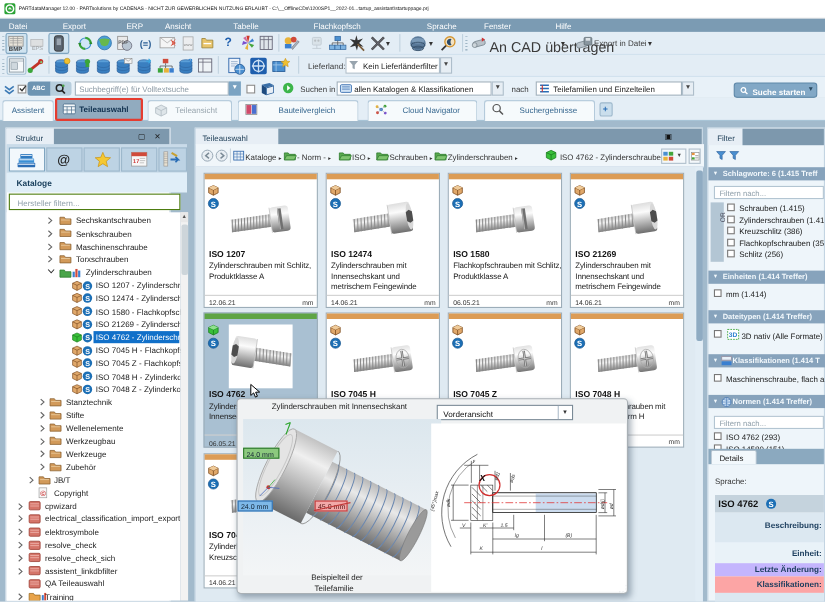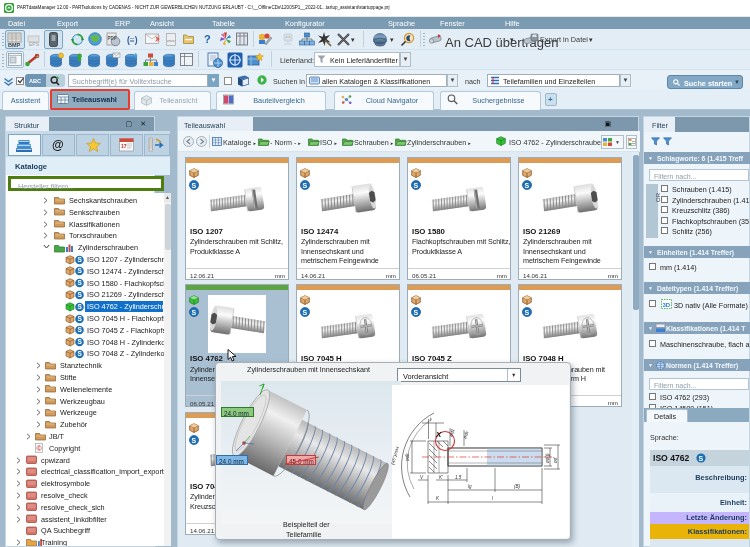--- a/index.html
+++ b/index.html
@@ -23,21 +23,21 @@
 
 .tab{position:absolute;top:91px;height:19px;background:#f6fafc;border:1px solid #b4cadb;border-bottom:none;border-radius:3px 3px 0 0;color:#36678f;font-size:7.3px;text-align:center}
 
 .panel{position:absolute;border:1px solid #c3d4e2;background:#fff}
 .ptitle{position:absolute;left:0;right:0;top:0;height:15px;background:#e7eef5;color:#1c3c55;font-size:7.2px}
 .pdark{position:absolute;top:0;height:15px;right:0;background:#7d98ad}
 
 #lpanel{left:5px;top:116px;width:150px;height:431px;background:#fff}
 .itcbtn{position:absolute;top:17px;width:33px;height:22px;border:1px solid #9db8cc;background:#bdd3e4}
 #kathdr{left:0;top:40px;width:164px;height:18px;background:#e0eef8;color:#173d5a;font-size:7.6px;font-weight:bold}
-#herst{left:2px;top:59px;width:156px;height:15px;background:#fff;border:3px solid #4d7c0f;font-size:7.2px;color:#90a0ab}
+#herst{left:2px;top:59px;width:156px;height:15px;background:#fff;border:1px solid #4d7c0f;font-size:7.2px;color:#90a0ab}
 #tree{left:0;top:76px;width:158px;height:353px;overflow:hidden;background:#fff;font-size:7.3px;color:#1a1a1a}
 .trow{position:absolute;height:11px;white-space:nowrap}
 #tscroll{left:158px;top:76px;width:7px;bottom:0;height:353px;background:#f2f2f2}
 
 #mpanel{left:177px;top:116px;width:462px;height:431px;background:#dfeaf2}
 #crumbs{position:absolute;left:0;top:14px;width:462px;height:21px;background:#f0f6fa;border-bottom:1px solid #d7e4ee;font-size:7.2px;color:#333}
 #tilearea{position:absolute;left:0;top:35px;width:454px;height:396px;background:#dfeaf2;overflow:hidden}
 .tile{position:absolute;width:104px;height:123px;background:#fff;border:1px solid #9cadb9}
 .tbar{position:absolute;left:0;top:0;right:0;height:5px;background:#dc9c55}
 .tbar.g{background:#5ea445}
@@ -70,21 +70,21 @@
       </svg>
 </div>
 <div class="tx" id="titletext">PARTdataManager 12.00 - PARTsolutions by CADENAS - NICHT ZUR GEWERBLICHEN NUTZUNG ERLAUBT - C:\__OfflineCDs\1200SP1__2022-01...tartup_assistant\startuppage.prj</div>
 
 <div class="a" id="menubar">
 <span style="left:8px">Datei</span>
       <span style="left:57px">Export</span>
       <span style="left:115px">ERP</span>
       <span style="left:150px">Ansicht</span>
       <span style="left:212px">Tabelle</span>
-      <span style="left:285px">Konfigurator</span>
+      <span style="left:285px">Flachkopfsch</span>
       <span style="left:388px">Sprache</span>
       <span style="left:440px">Fenster</span>
       <span style="left:505px">Hilfe</span>
 </div>
 
 <div class="a tb" id="tb1">
 <div class="grip" style="left:2px"></div>
 <div class="tbtn" style="left:5px;top:1px;width:20px;height:19px"></div>
 <div class="ic" style="left:7px;top:3px">
         <svg width="15" height="15">
@@ -567,21 +567,21 @@
           <svg width="5" height="7">
             <path d="M1 0.8 L4 3.5 L1 6.2" fill="none" stroke="#666" stroke-width="1"></path>
           </svg>
         </div>
         <div class="a" style="left:48px;top:26.099999999999994px">
           <svg width="11" height="9">
             <path d="M0.5 1.5 h4 l1 1.5 h5 v5 h-10 z" fill="#d29a5a" stroke="#8a6030" stroke-width="0.7"></path>
             <path d="M1.5 4 h8" stroke="#e8c89a" stroke-width="0.8"></path>
           </svg>
         </div>
-        <div class="trow" style="left:63px;top:26.599999999999994px">Klassifikationen</div>
+        <div class="trow" style="left:63px;top:26.599999999999994px">Maschinenschraube</div>
         <div class="a" style="left:37px;top:39.400000000000006px">
           <svg width="5" height="7">
             <path d="M1 0.8 L4 3.5 L1 6.2" fill="none" stroke="#666" stroke-width="1"></path>
           </svg>
         </div>
         <div class="a" style="left:48px;top:37.900000000000006px">
           <svg width="11" height="9">
             <path d="M0.5 1.5 h4 l1 1.5 h5 v5 h-10 z" fill="#d29a5a" stroke="#8a6030" stroke-width="0.7"></path>
             <path d="M1.5 4 h8" stroke="#e8c89a" stroke-width="0.8"></path>
           </svg>
@@ -844,21 +844,21 @@
             <path d="M1.5 3 h8 M1.5 5 h8" stroke="#eeb0a8" stroke-width="0.8"></path>
           </svg>
         </div>
         <div class="trow" style="left:35px;top:321.6px">assistent_linkdbfilter</div>
         <div class="a" style="left:20px;top:332.9000000000001px">
           <svg width="11" height="9">
             <rect x="0.5" y="1" width="10" height="7.5" rx="1" fill="#d5756a" stroke="#9a3a30" stroke-width="0.7"></rect>
             <path d="M1.5 3 h8 M1.5 5 h8" stroke="#eeb0a8" stroke-width="0.8"></path>
           </svg>
         </div>
-        <div class="trow" style="left:35px;top:333.4000000000001px">QA Suchbegriff</div>
+        <div class="trow" style="left:35px;top:333.4000000000001px">QA Teileauswahl</div>
         <div class="a" style="left:10px;top:346.20000000000005px">
           <svg width="5" height="7">
             <path d="M1 0.8 L4 3.5 L1 6.2" fill="none" stroke="#666" stroke-width="1"></path>
           </svg>
         </div>
         <div class="a" style="left:20px;top:344.70000000000005px">
           <svg width="18" height="9">
             <path d="M0.5 1.5 h4 l1 1.5 h5 v5 h-10 z" fill="#e8a34a" stroke="#9a6a20" stroke-width="0.7"></path>
             <rect x="12" y="3" width="1.8" height="5" fill="#3a7fd0"></rect>
             <rect x="14.2" y="1" width="1.8" height="7" fill="#d04a3a"></rect>
@@ -1599,21 +1599,21 @@
       </div>
       <div class="a" style="left:6px;top:376px;width:99px;height:19px;background:#e9f2f8">
         <span style="position:absolute;right:2px;top:5px;font-size:7.4px;font-weight:bold;color:#1c3e5e">Einheit:</span>
       </div>
       <div class="a" style="left:6px;top:349px;width:99px;height:27px;background:#dce8f1">
         <span style="position:absolute;right:2px;top:7px;font-size:7.4px;font-weight:bold;color:#1c3e5e">Beschreibung:</span>
       </div>
       <div class="a" style="left:6px;top:395px;width:99px;height:12px;background:#c4b5fd">
         <span style="position:absolute;right:2px;top:1px;font-size:7.4px;font-weight:bold;color:#1c3e5e">Letzte Änderung:</span>
       </div>
-      <div class="a" style="left:6px;top:407px;width:99px;height:15px;background:#eab308">
+      <div class="a" style="left:6px;top:407px;width:99px;height:15px;background:#fca5a5">
         <span style="position:absolute;right:2px;top:3px;font-size:7.4px;font-weight:bold;color:#1c3e5e">Klassifikationen:</span>
       </div>
       <div class="a" style="left:6px;top:422px;width:99px;height:9px;background:#dce8f1"></div>
     </div>
 
 <div class="a" id="popup">
       <div class="tx" style="left:31px;top:2px;font-size:7.2px;color:#222">Zylinderschrauben mit Innensechskant</div>
       <div class="a" style="left:181px;top:5px;width:124px;height:14px;background:#fff;border:1px solid #7a8a96">
         <span style="position:absolute;left:5px;top:3px;font-size:7.4px;color:#111">Vorderansicht</span>
         <span style="position:absolute;right:0;top:0;width:13px;height:12px;border-left:1px solid #aebecb">

